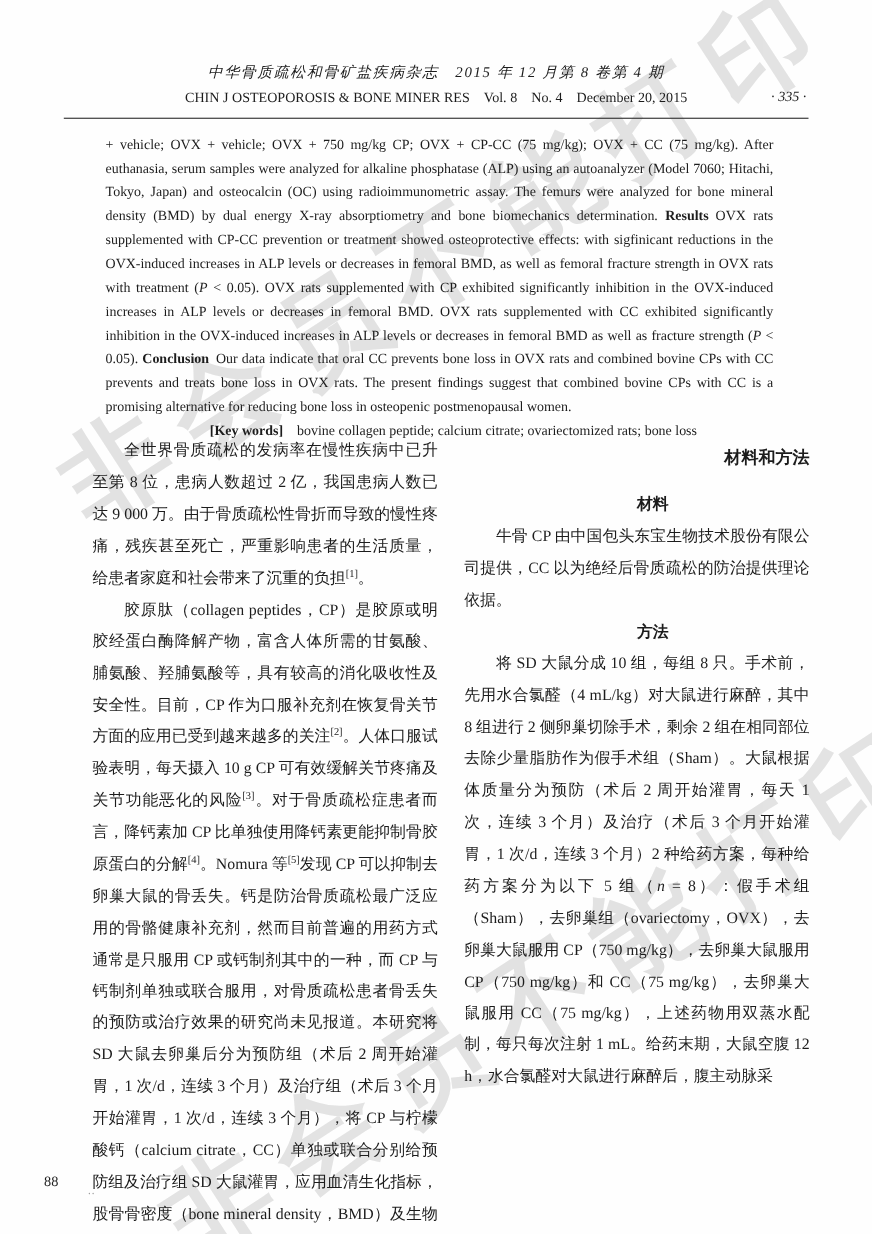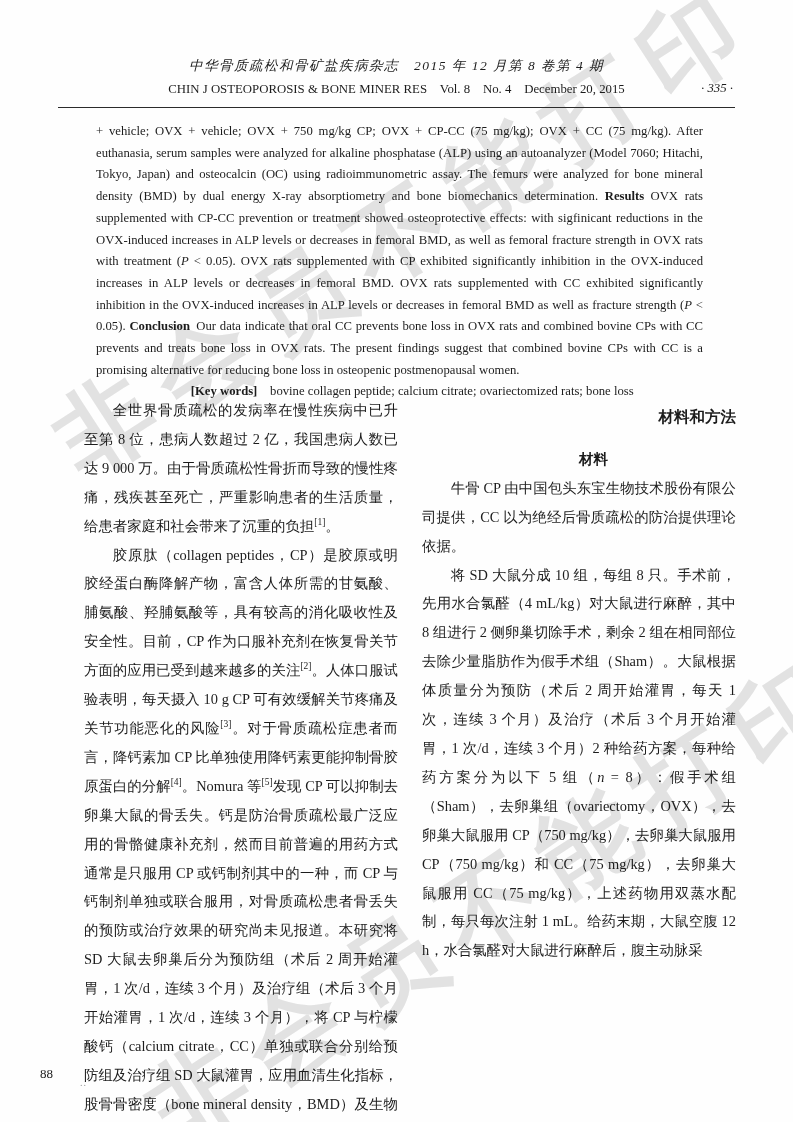--- a/index.html
+++ b/index.html
@@ -107,20 +107,21 @@
 
   <div class="columns">
     <div class="col">
       <p><span>全世界骨质疏松的发病率在慢性疾病中已升至第 8 位，患病人数超过 2 亿，我国患病人数已达 9 000 万。由于骨质疏松性骨折而导致的慢性疼痛，残疾甚至死亡，严重影响患者的生活质量，给患者家庭和社会带来了沉重的负担</span><sup>[1]</sup><span>。</span></p>
       <p><span>胶原肽（collagen peptides，CP）是胶原或明胶经蛋白酶降解产物，富含人体所需的甘氨酸、脯氨酸、羟脯氨酸等，具有较高的消化吸收性及安全性。目前，CP 作为口服补充剂在恢复骨关节方面的应用已受到越来越多的关注</span><sup>[2]</sup><span>。人体口服试验表明，每天摄入 10 g CP 可有效缓解关节疼痛及关节功能恶化的风险</span><sup>[3]</sup><span>。对于骨质疏松症患者而言，降钙素加 CP 比单独使用降钙素更能抑制骨胶原蛋白的分解</span><sup>[4]</sup><span>。Nomura 等</span><sup>[5]</sup><span>发现 CP 可以抑制去卵巢大鼠的骨丢失。钙是防治骨质疏松最广泛应用的骨骼健康补充剂，然而目前普遍的用药方式通常是只服用 CP 或钙制剂其中的一种，而 CP 与钙制剂单独或联合服用，对骨质疏松患者骨丢失的预防或治疗效果的研究尚未见报道。本研究将 SD 大鼠去卵巢后分为预防组（术后 2 周开始灌胃，1 次/d，连续 3 个月）及治疗组（术后 3 个月开始灌胃，1 次/d，连续 3 个月），将 CP 与柠檬酸钙（calcium citrate，CC）单独或联合分别给预防组及治疗组 SD 大鼠灌胃，应用血清生化指标，股骨骨密度（bone mineral density，BMD）及生物力学指标评价 CP 与 CC 单独或联合服用去卵巢大鼠预防或治疗效果，以为绝经后骨质疏松的防治提供理论依据。</span></p>
     </div>
     <div class="col">
       <h2>材料和方法</h2>
       <h3>材料</h3>
       <p>牛骨 CP 由中国包头东宝生物技术股份有限公司提供，CC 以为绝经后骨质疏松的防治提供理论依据。</p>
+      <h3>方法</h3>
       <p><span>将 SD 大鼠分成 10 组，每组 8 只。手术前，先用水合氯醛（4 mL/kg）对大鼠进行麻醉，其中 8 组进行 2 侧卵巢切除手术，剩余 2 组在相同部位去除少量脂肪作为假手术组（Sham）。大鼠根据体质量分为预防（术后 2 周开始灌胃，每天 1 次，连续 3 个月）及治疗（术后 3 个月开始灌胃，1 次/d，连续 3 个月）2 种给药方案，每种给药方案分为以下 5 组（</span><span style="font-style: italic;">n</span><span> = 8）：假手术组（Sham），去卵巢组（ovariectomy，OVX），去卵巢大鼠服用 CP（750 mg/kg），去卵巢大鼠服用 CP（750 mg/kg）和 CC（75 mg/kg），去卵巢大鼠服用 CC（75 mg/kg），上述药物用双蒸水配制，每只每次注射 1 mL。给药末期，大鼠空腹 12 h，水合氯醛对大鼠进行麻醉后，腹主动脉采</span></p>
     </div>
   </div>
 
   <div class="artifact">..</div>
   <div class="folio">88</div>
 
 </div>
 
 </body></html>

